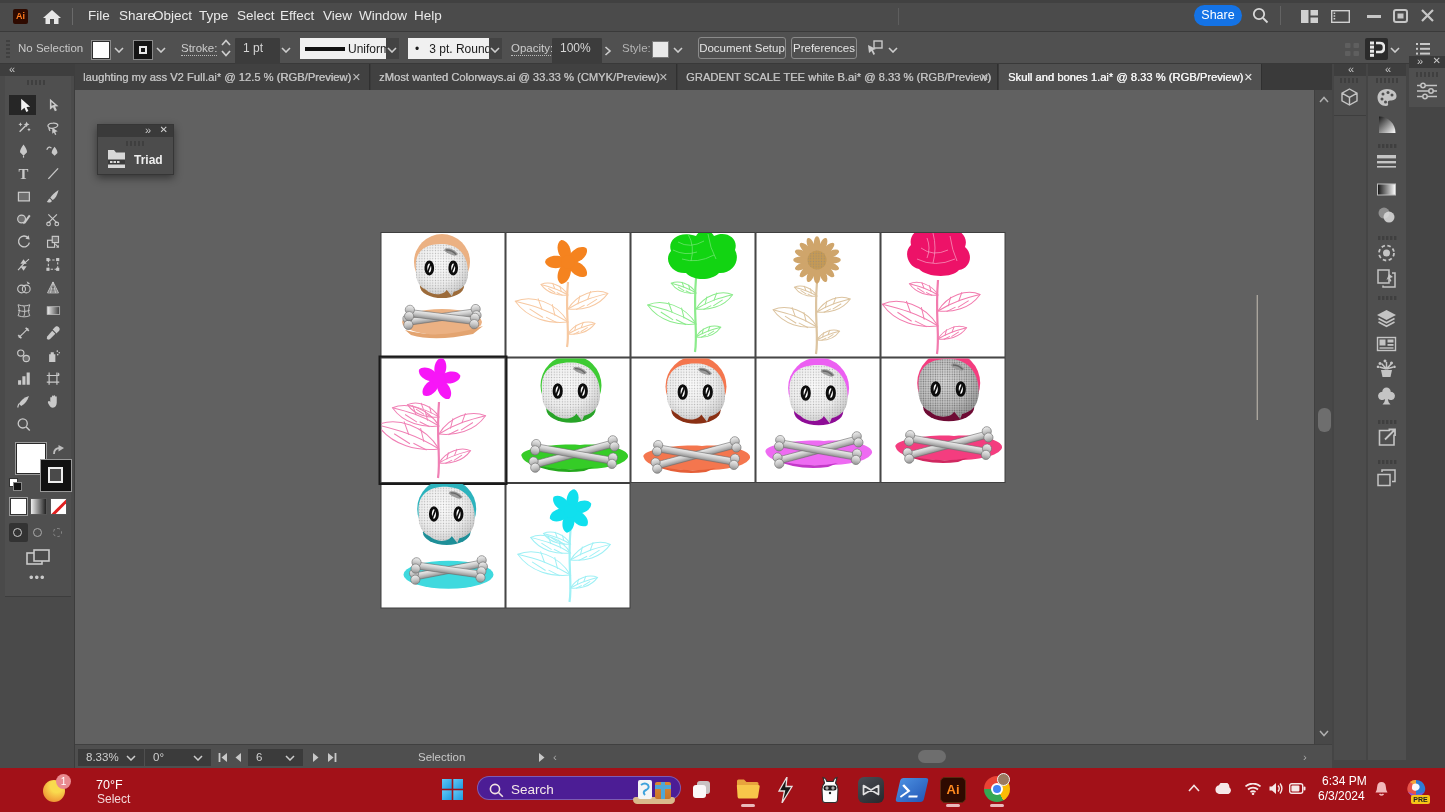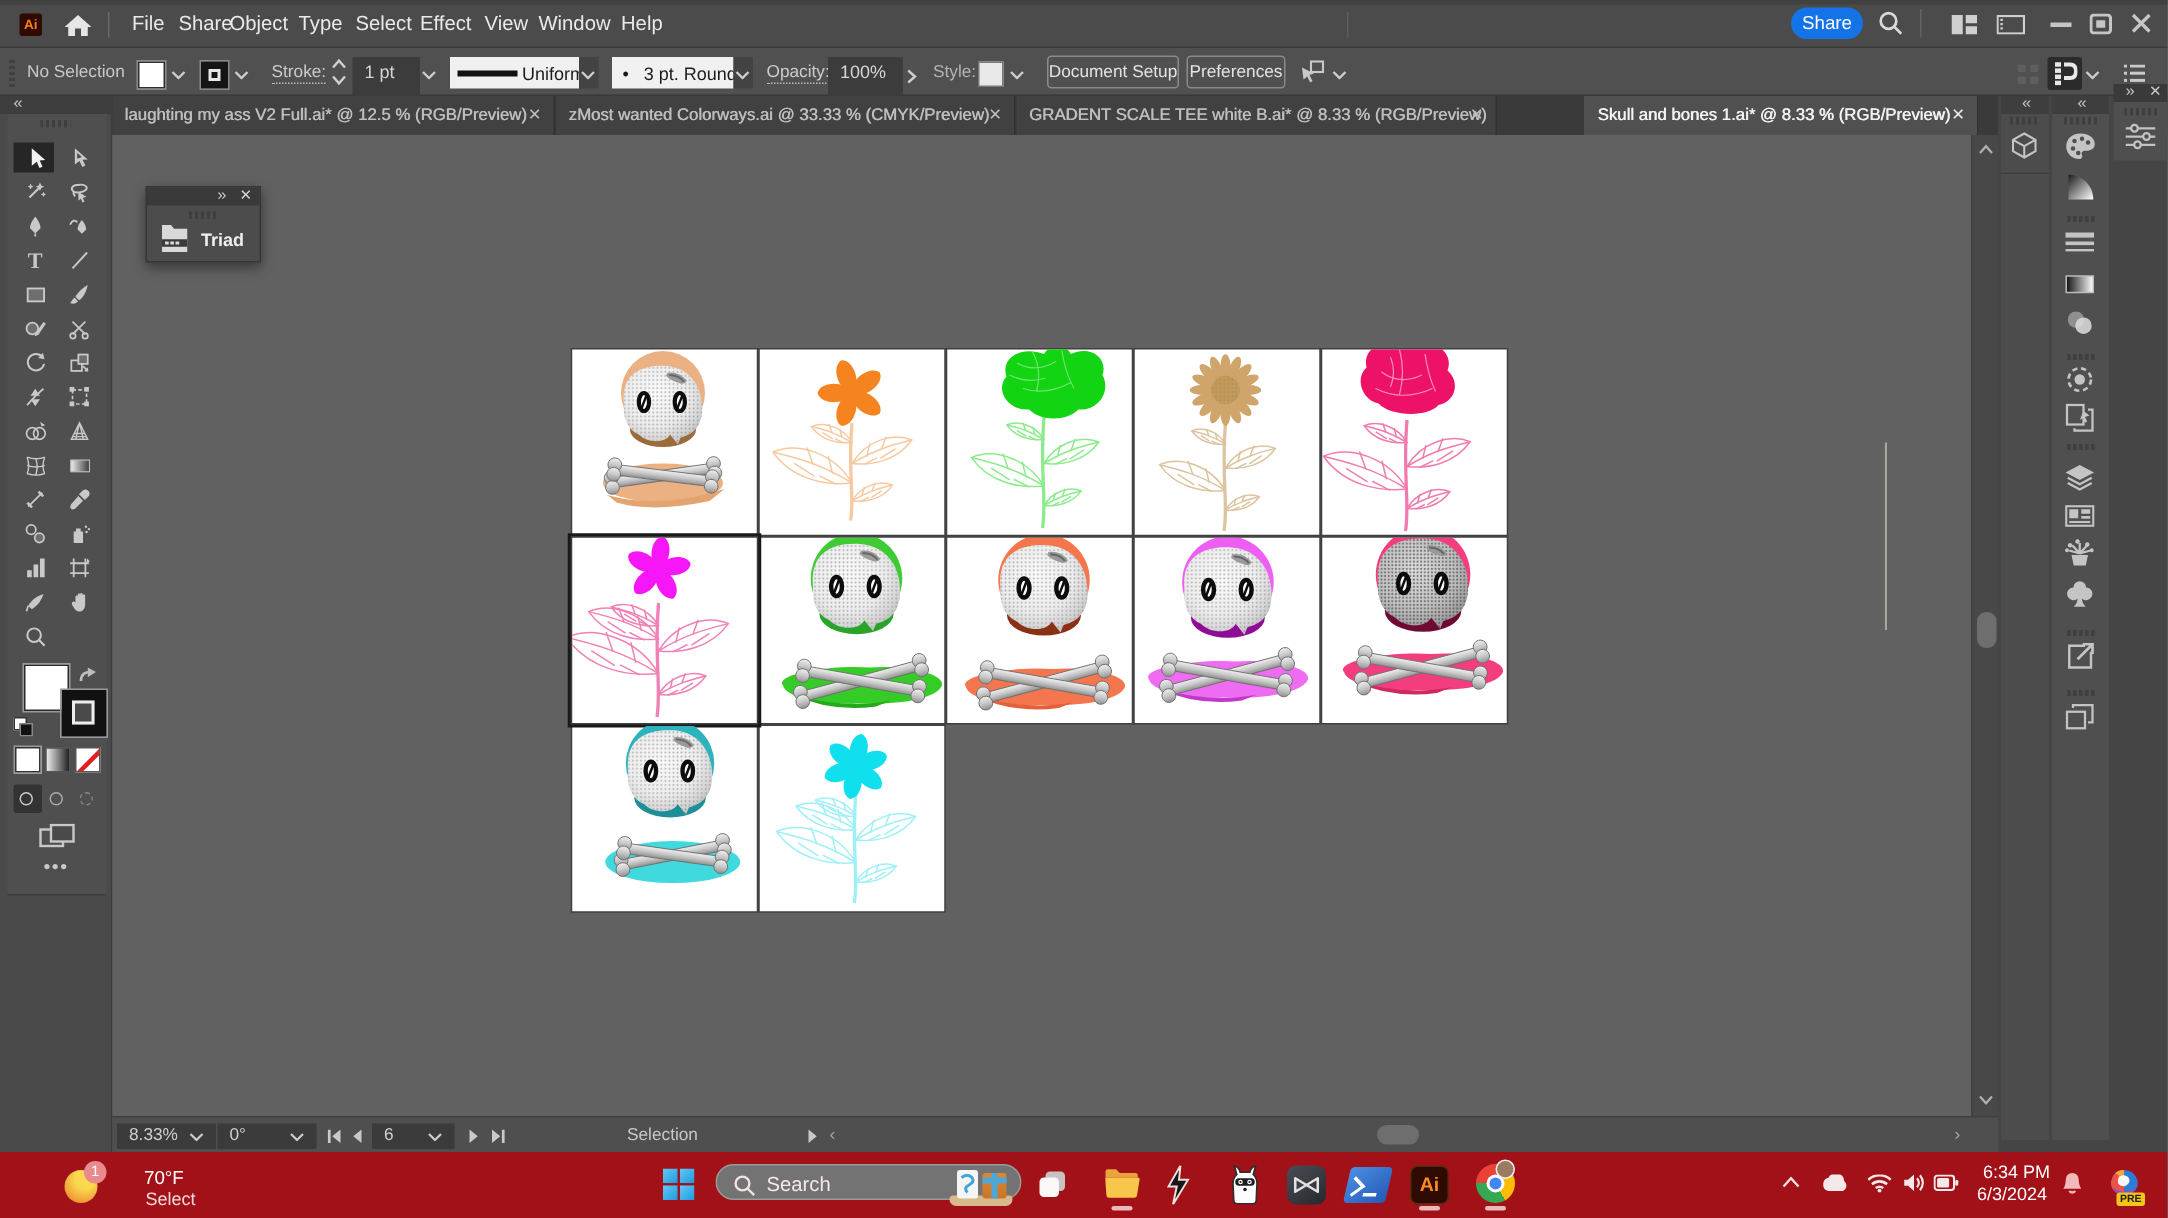--- a/index.html
+++ b/index.html
@@ -161,21 +161,21 @@
         <rect x="4" y="4.8" width="10" height="2"></rect>
         <rect x="0" y="9.6" width="2" height="2"></rect>
         <rect x="4" y="9.6" width="10" height="2"></rect>
       </g>
     </svg>
 </div>
 <div id="tabstrip" class="abs">
   <div class="tab" style="left:75px;width:295px;padding-left:8px;">laughting my ass V2 Full.ai* @ 12.5 % (RGB/Preview)<span class="x">✕</span></div>
   <div class="tab" style="left:371px;width:306px;padding-left:8px;">zMost wanted Colorways.ai @ 33.33 % (CMYK/Preview)<span class="x">✕</span></div>
   <div class="tab" style="left:678px;width:320px;padding-left:8px;">GRADENT SCALE TEE white B.ai* @ 8.33 % (RGB/Preview)<span class="x">✕</span></div>
-  <div class="tab active" style="left:1056px;width:263px;padding-left:9px;">Skull and bones 1.ai* @ 8.33 % (RGB/Preview)<span class="x" style="color:#E8E8E8;">✕</span></div>
+  <div class="tab active" style="left:999px;width:263px;padding-left:9px;">Skull and bones 1.ai* @ 8.33 % (RGB/Preview)<span class="x" style="color:#E8E8E8;">✕</span></div>
 </div>
 <div id="leftdock" class="abs">
   <div id="ld-head">
       <span style="position:absolute;left:9px;top:-1px;color:#C6C6C6;font-size:11px;">«</span>
     </div>
   <div id="toolpanel">
     <div class="dotgrip" style="left:22px;top:4px;width:20px;"></div>
     <svg width="66" height="530" viewBox="0 0 66 530" style="position:absolute;top:3px;left:0;">
       <g id="tools">
       <defs>
@@ -1096,21 +1096,21 @@
         <linearGradient id="win" x1="0" y1="0" x2="1" y2="1">
           <stop offset="0" stop-color="#62C8F5"></stop>
           <stop offset="1" stop-color="#1E9BE0"></stop>
         </linearGradient>
       </defs>
       <rect x="0" y="0" width="9.7" height="9.7" fill="url(#win)"></rect>
       <rect x="11.3" y="0" width="9.7" height="9.7" fill="url(#win)"></rect>
       <rect x="0" y="11.3" width="9.7" height="9.7" fill="url(#win)"></rect>
       <rect x="11.3" y="11.3" width="9.7" height="9.7" fill="url(#win)"></rect>
     </svg>
-  <div class="abs" style="left:477px;top:8px;width:204px;height:24px;background:#737373;border:1px solid rgba(255,255,255,0.28);border-radius:14px;text-align:right;">
+  <div class="abs" style="left:477px;top:8px;width:204px;height:24px;background:#4c1d95;border:1px solid rgba(255,255,255,0.28);border-radius:14px;text-align:right;">
     <svg style="position:absolute;left:11px;top:6px" width="15" height="15" viewBox="0 0 15 15">
         <circle cx="6" cy="6" r="4.6" fill="none" stroke="#F2E2E2" stroke-width="1.6"></circle>
         <line x1="9.5" y1="9.5" x2="13.8" y2="13.8" stroke="#F2E2E2" stroke-width="1.6"></line>
       </svg>
     <span style="position:absolute;left:33px;top:5px;color:#F5E8E8;font-size:13.5px;">Search</span>
     <div style="position:absolute;left:155px;top:20px;width:42px;height:7px;background:#D9B98C;border-radius:3px 3px 5px 5px;"></div>
     <div style="position:absolute;left:160px;top:3px;width:14px;height:19px;background:#F5F5F5;border-radius:2px;"><svg width="14" height="19">
           <path d="M3 5 Q7 2 10 5 Q12 8 8 10 Q4 12 7 15" stroke="#3FA3DC" stroke-width="2" fill="none"></path>
         </svg></div>
     <div style="position:absolute;left:177px;top:5px;width:16px;height:17px;background:linear-gradient(#D98A34,#C9752A);border-radius:2px;">

